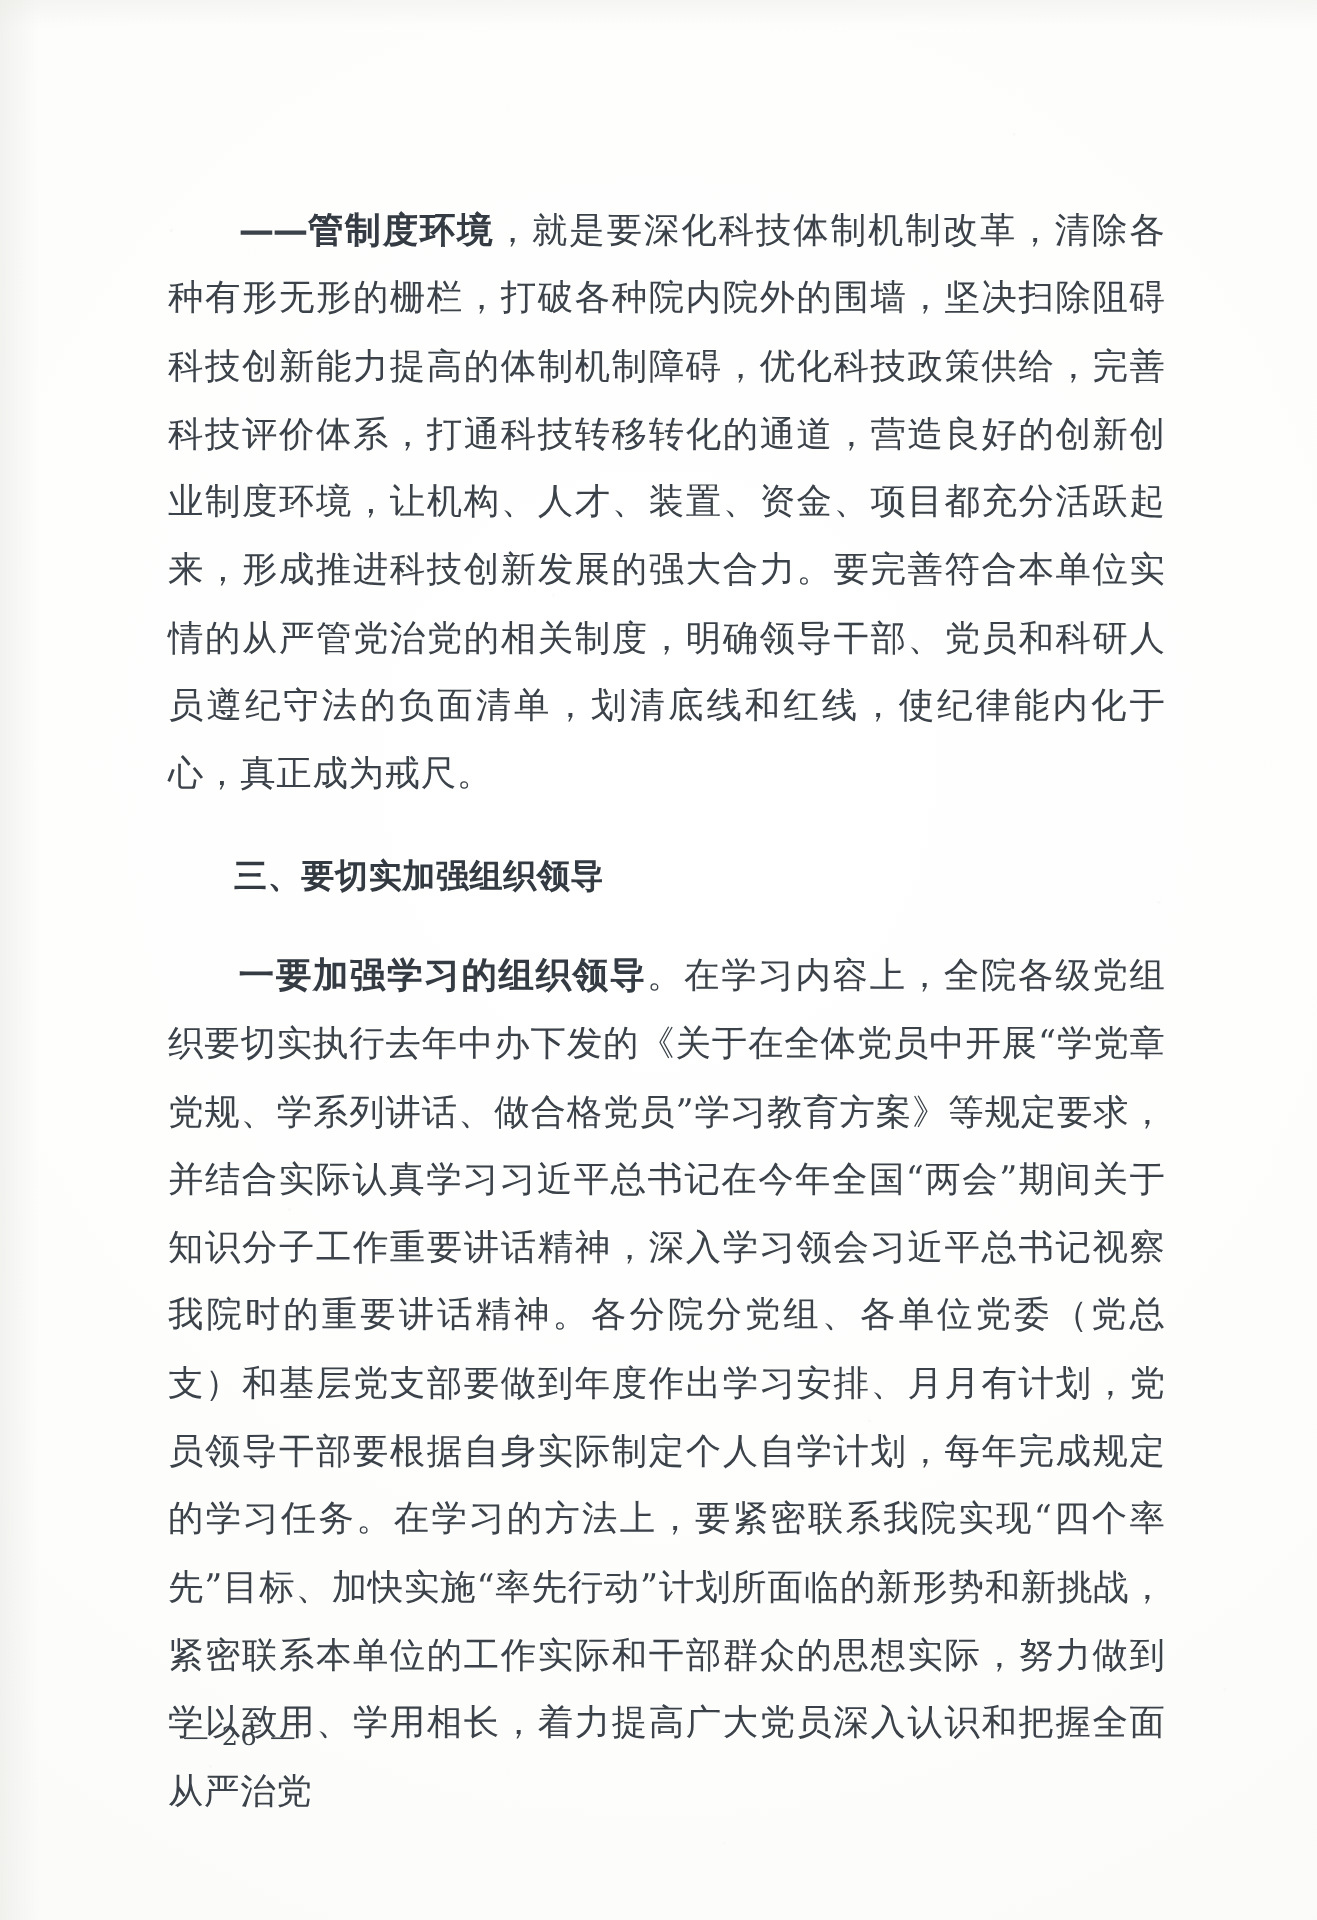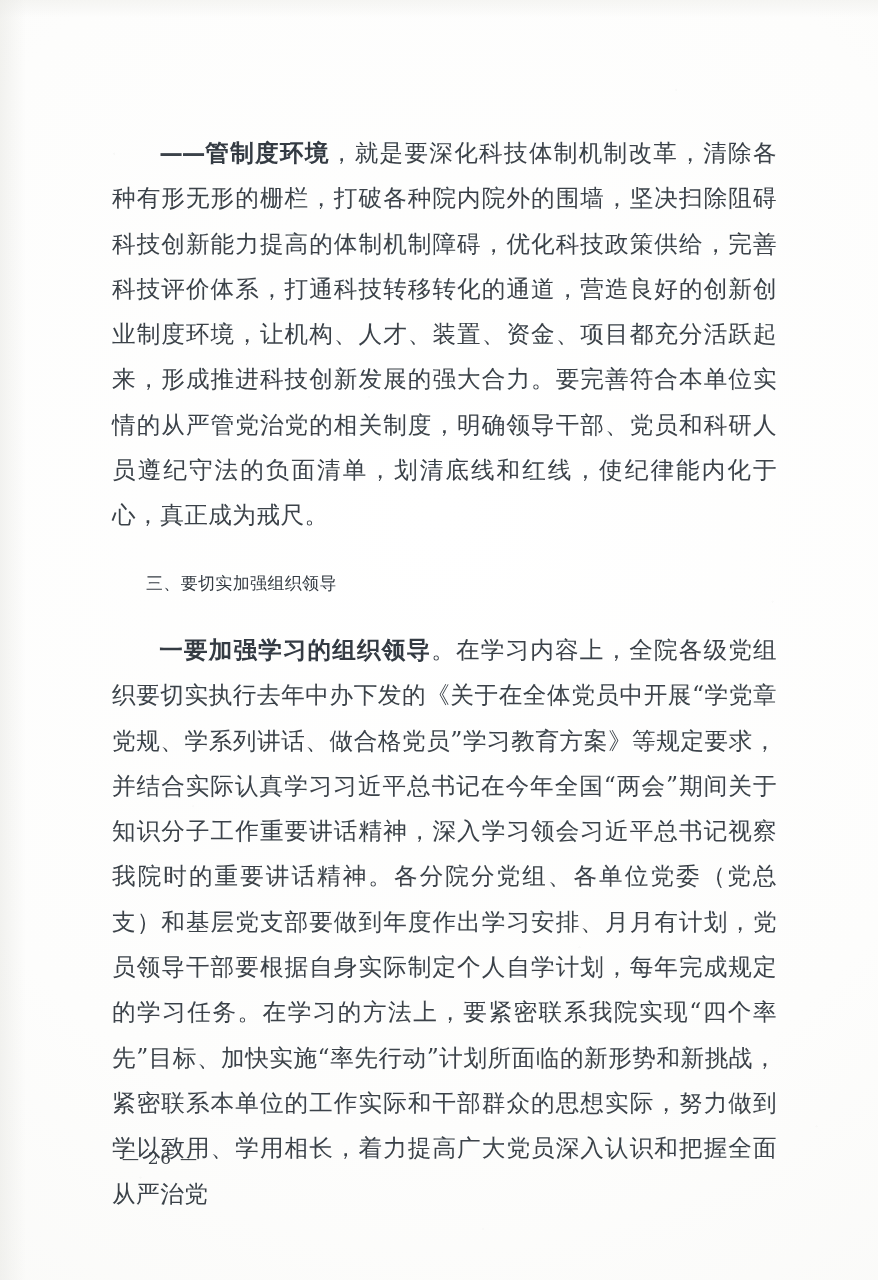--- a/index.html
+++ b/index.html
@@ -88,23 +88,23 @@
   .dash-lead {
     font-weight: bold;
     letter-spacing: -0.04em;
   }
 
   
   .doc-heading {
     margin: 0;
     color: #333a41;
     font-family: "Liberation Sans", "DejaVu Sans", sans-serif;
-    font-size: 17px;
+    font-size: 22px;
     line-height: 45.3px;
-    font-weight: normal;
+    font-weight: bold;
     letter-spacing: 0.02em;
     text-indent: 2em;
   }
   .spacer-half { height: 22px; }
 
   
   .page-footer {
     position: absolute;
     left: 112px;
     top: 1143px;

